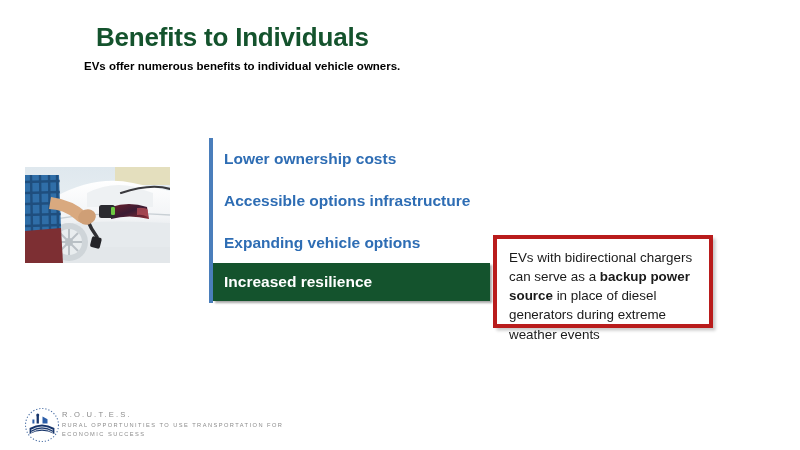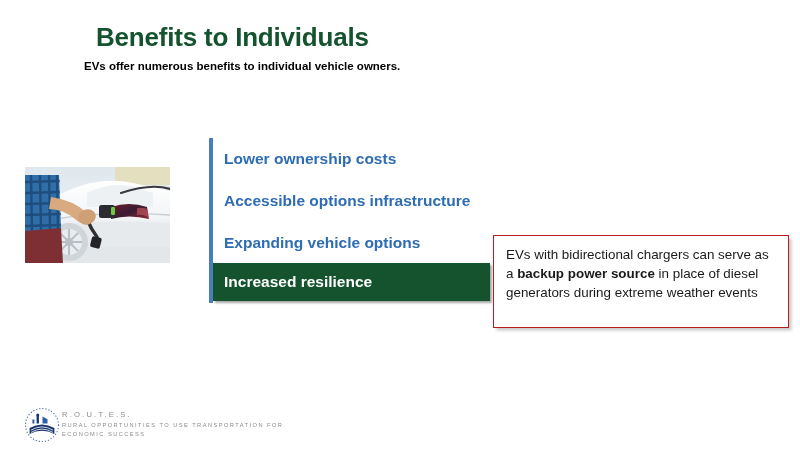--- a/index.html
+++ b/index.html
@@ -92,24 +92,24 @@
   #benefit-row-0 { top: 2px; }
   #benefit-row-1 { top: 44px; }
   #benefit-row-2 { top: 86px; }
   #benefit-row-3 { top: 125px; }
 
   
   #callout {
     position: absolute;
     left: 493px;
     top: 235px;
-    width: 296px;
+    width: 220px;
     height: 93px;
     background: #ffffff;
-    border: 1px solid #b91c1c;
+    border: 4px solid #b91c1c;
     box-shadow: 2.5px 2.5px 3px rgba(0,0,0,0.22);
     box-sizing: border-box;
     padding: 9px 11px 0 12px;
   }
   #callout-text {
     font-size: 13.4px;
     line-height: 1.43;
     color: #1a1a1a;
   }
   #callout-text b { font-weight: bold; }

